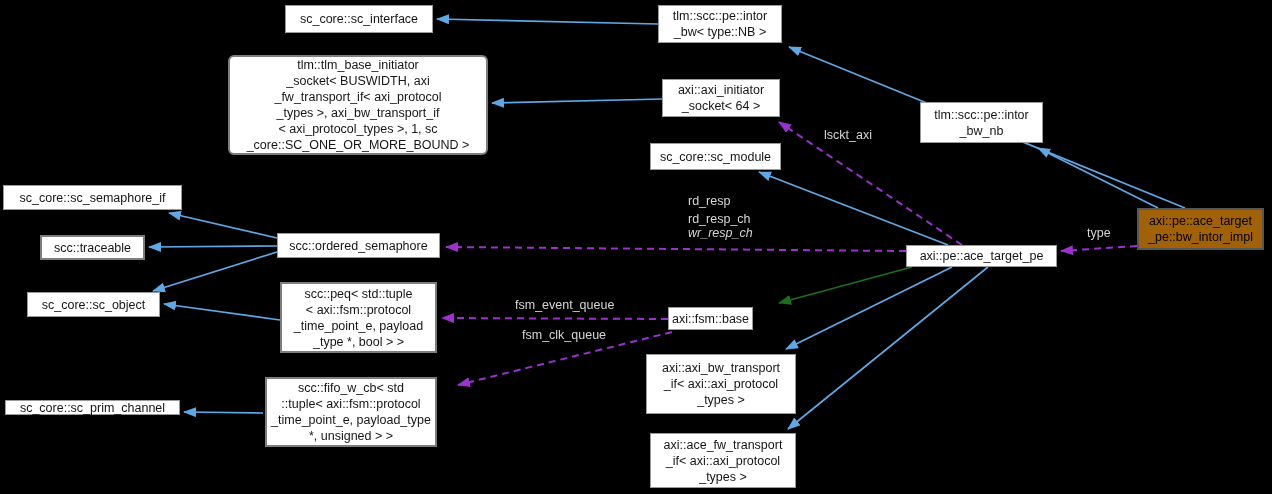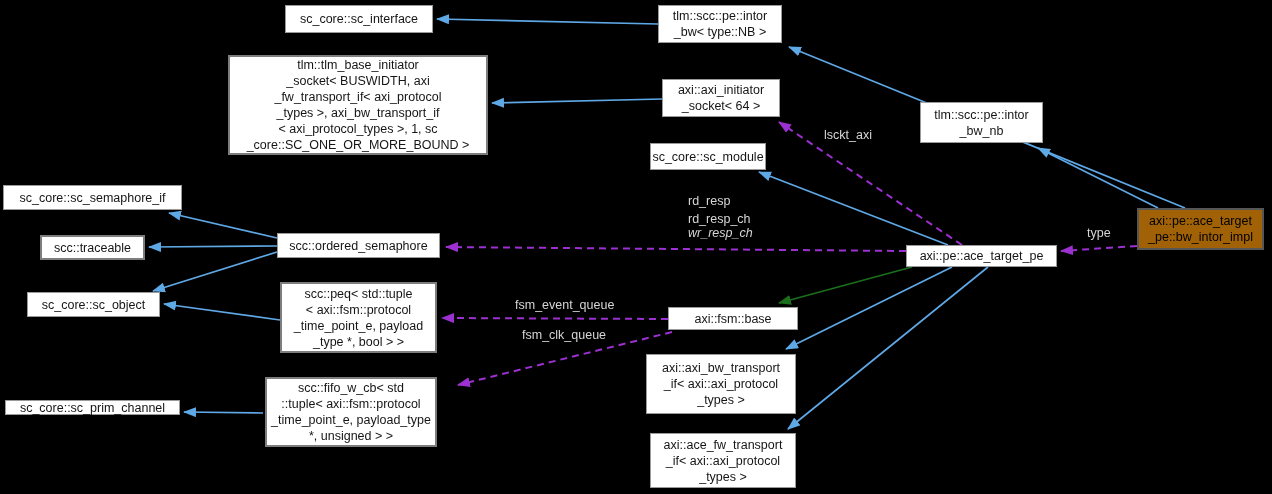--- a/index.html
+++ b/index.html
@@ -65,45 +65,45 @@
         <line x1="912" y1="267" x2="779" y2="303" stroke="#1b6e1b" stroke-width="1.7" marker-end="url(#arrow-green)"></line>
         <line x1="906" y1="251" x2="446" y2="247" stroke="#9c30d0" stroke-width="2" stroke-dasharray="7,5" marker-end="url(#arrow-purple)"></line>
         <line x1="962" y1="245" x2="779" y2="122" stroke="#9c30d0" stroke-width="2" stroke-dasharray="7,5" marker-end="url(#arrow-purple)"></line>
         <line x1="668" y1="319" x2="442" y2="318" stroke="#9c30d0" stroke-width="2" stroke-dasharray="7,5" marker-end="url(#arrow-purple)"></line>
         <line x1="672" y1="332" x2="458" y2="385" stroke="#9c30d0" stroke-width="2" stroke-dasharray="7,5" marker-end="url(#arrow-purple)"></line>
         <line x1="1137" y1="246" x2="1061" y2="251" stroke="#9c30d0" stroke-width="2" stroke-dasharray="7,5" marker-end="url(#arrow-purple)"></line>
       </g>
   </svg>
   <div id="nodes">
       <div class="node" style="left: 285px; top: 5px; width: 148px; height: 28px;">sc_core::sc_interface</div>
-      <div class="node strong" style="left: 228px; top: 55px; width: 260px; height: 100px;">tlm::tlm_base_initiator
+      <div class="node strong" style="left: 228px; top: 55px; width: 260px; height: 100px; border-radius: 6px;">tlm::tlm_base_initiator
 _socket&lt; BUSWIDTH, axi
 _fw_transport_if&lt; axi_protocol
 _types &gt;, axi_bw_transport_if
 &lt; axi_protocol_types &gt;, 1, sc
 _core::SC_ONE_OR_MORE_BOUND &gt;</div>
       <div class="node" style="left: 658px; top: 5px; width: 124px; height: 38px;">tlm::scc::pe::intor
 _bw&lt; type::NB &gt;</div>
       <div class="node" style="left: 662px; top: 79px; width: 118px; height: 38px;">axi::axi_initiator
 _socket&lt; 64 &gt;</div>
       <div class="node" style="left: 920px; top: 102px; width: 123px; height: 41px;">tlm::scc::pe::intor
 _bw_nb</div>
-      <div class="node" style="left: 650px; top: 143px; width: 116px; height: 27px;">sc_core::sc_module</div>
+      <div class="node" style="left: 650px; top: 143px; width: 131px; height: 27px;">sc_core::sc_module</div>
       <div class="node highlight" style="left: 1137px; top: 208px; width: 127px; height: 42px;">axi::pe::ace_target
 _pe::bw_intor_impl</div>
       <div class="node" style="left: 906px; top: 245px; width: 151px; height: 22px;">axi::pe::ace_target_pe</div>
       <div class="node" style="left: 3px; top: 185px; width: 179px; height: 25px;">sc_core::sc_semaphore_if</div>
       <div class="node strong" style="left: 40px; top: 235px; width: 105px; height: 25px;">scc::traceable</div>
       <div class="node" style="left: 277px; top: 233px; width: 163px; height: 25px;">scc::ordered_semaphore</div>
       <div class="node" style="left: 27px; top: 292px; width: 133px; height: 25px;">sc_core::sc_object</div>
       <div class="node strong" style="left: 280px; top: 282px; width: 157px; height: 71px;">scc::peq&lt; std::tuple
 &lt; axi::fsm::protocol
 _time_point_e, payload
 _type *, bool &gt; &gt;</div>
-      <div class="node" style="left: 668px; top: 307px; width: 130px; height: 23px;">axi::fsm::base</div>
+      <div class="node" style="left: 668px; top: 307px; width: 85px; height: 23px;">axi::fsm::base</div>
       <div class="node" style="left: 646px; top: 354px; width: 150px; height: 60px;">axi::axi_bw_transport
 _if&lt; axi::axi_protocol
 _types &gt;</div>
       <div class="node" style="left: 650px; top: 433px; width: 146px; height: 55px;">axi::ace_fw_transport
 _if&lt; axi::axi_protocol
 _types &gt;</div>
       <div class="node strong" style="left: 265px; top: 377px; width: 172px; height: 70px;">scc::fifo_w_cb&lt; std
 ::tuple&lt; axi::fsm::protocol
 _time_point_e, payload_type
 *, unsigned &gt; &gt;</div>

